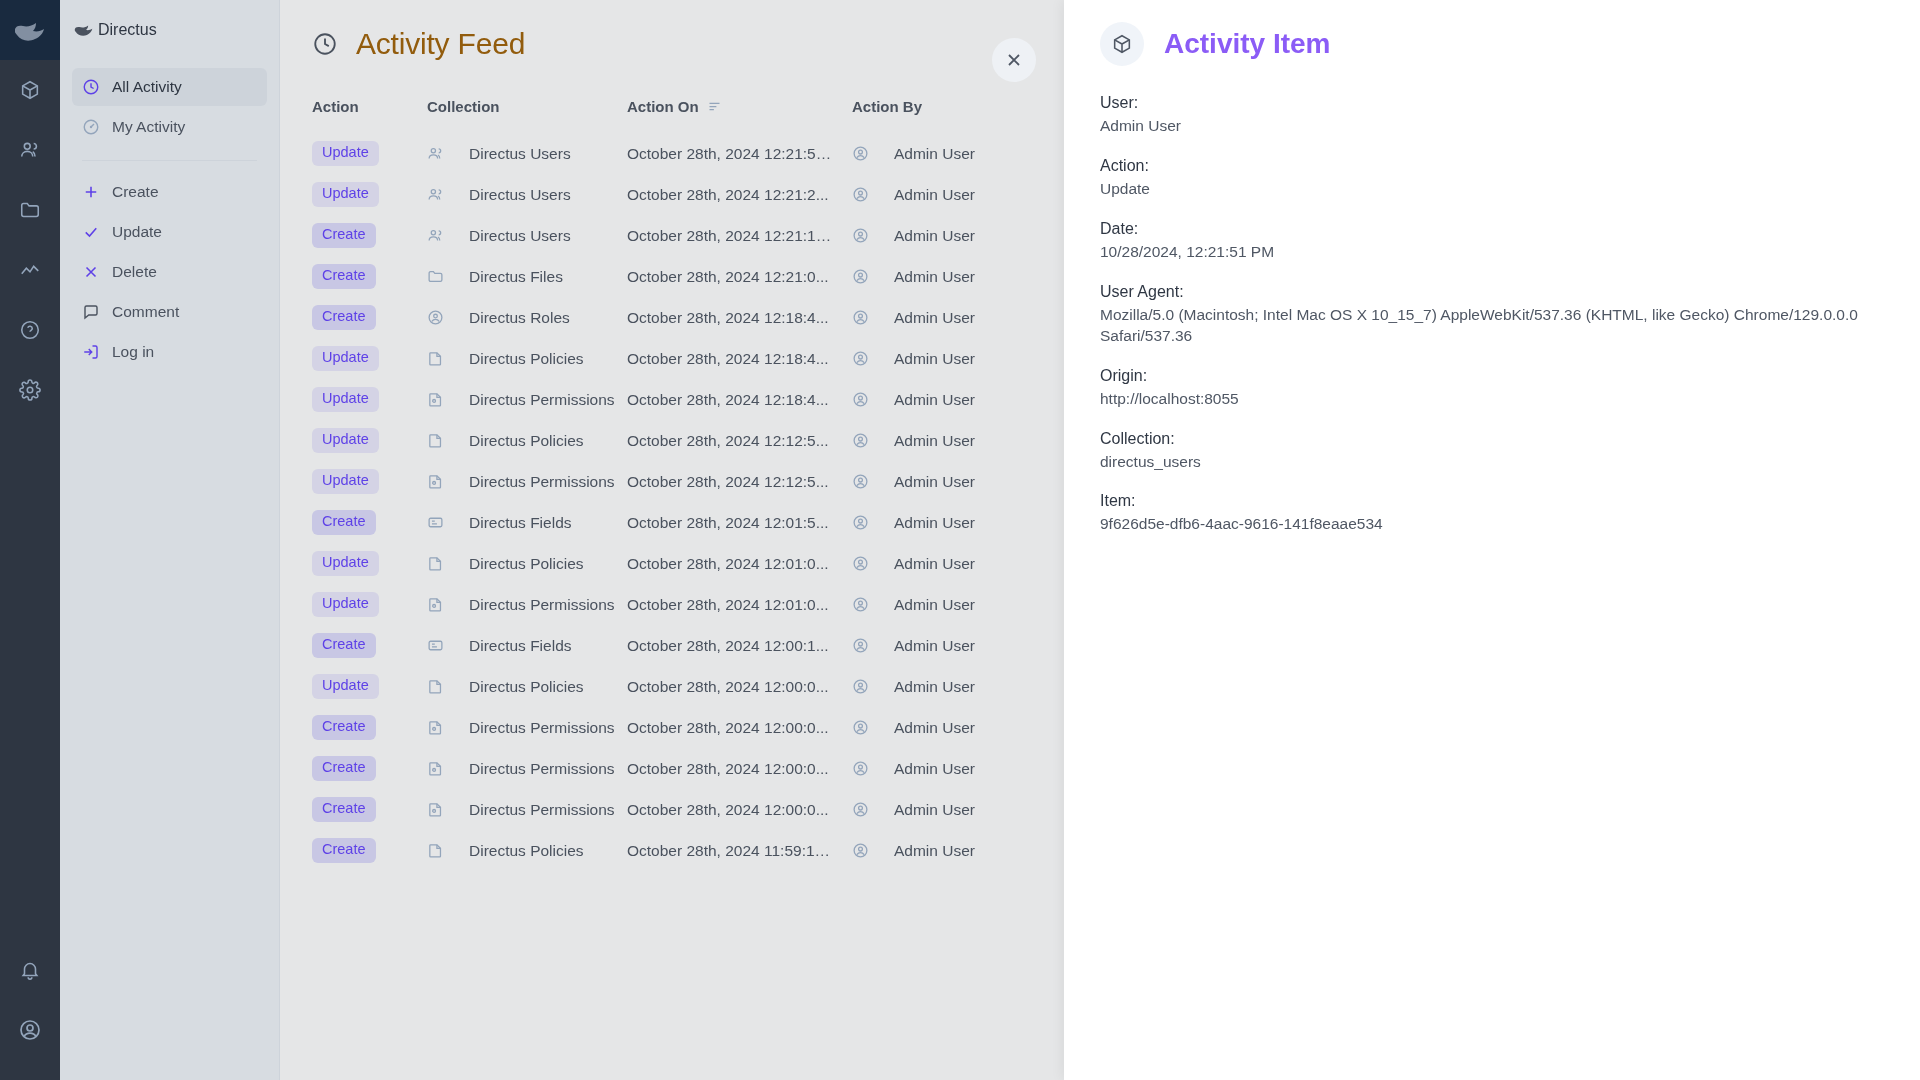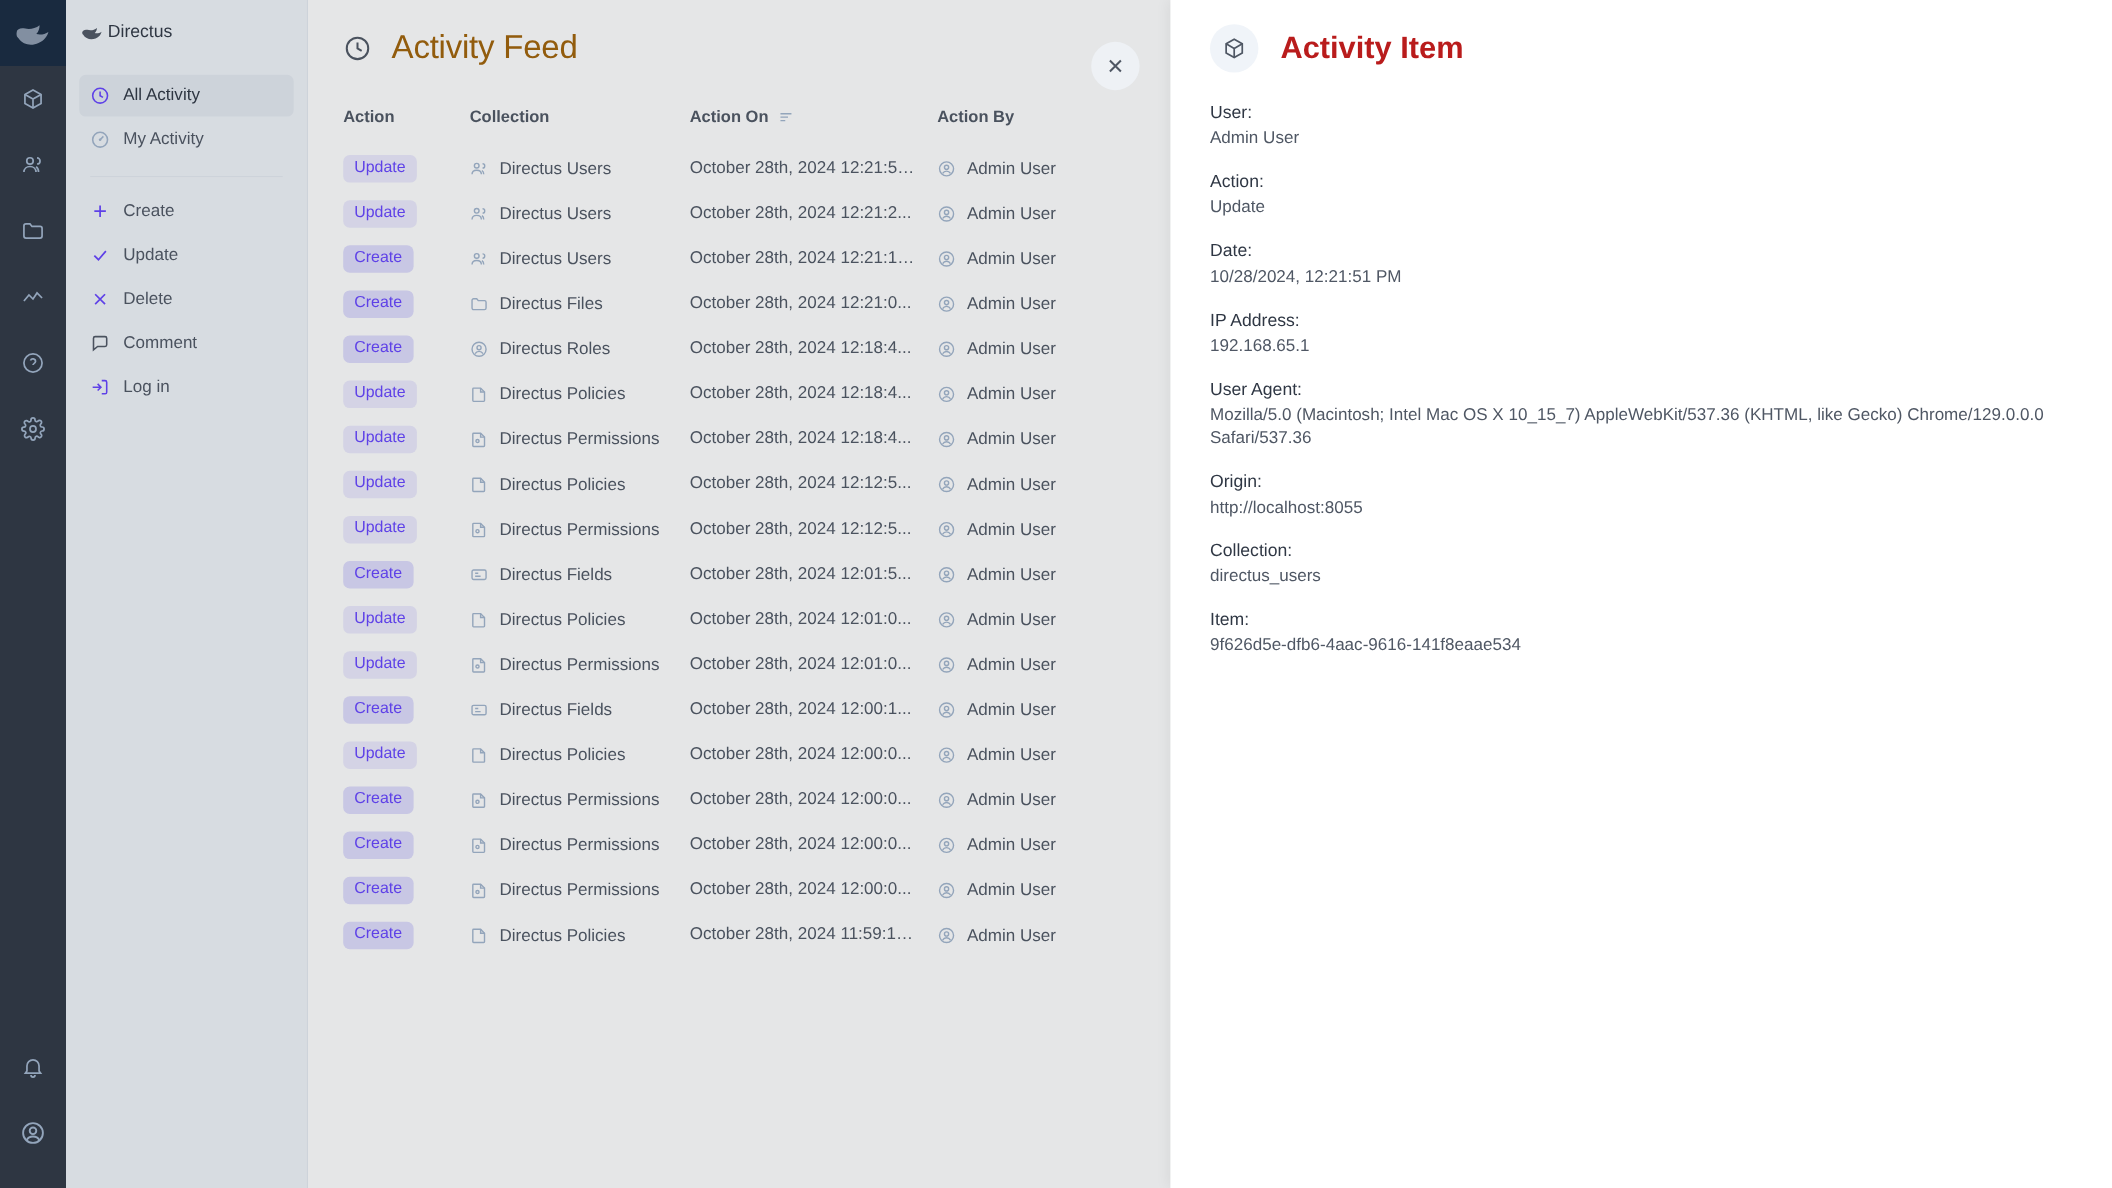--- a/index.html
+++ b/index.html
@@ -124,21 +124,21 @@
   .col-actionby { width: auto; }
   .chip {
     display: inline-block;
     padding: 3px 10px 4px 10px;
     border-radius: 6px;
     font-size: 14.5px;
     line-height: 1.2;
   }
   .chip.update { background: #eceafd; color: #6644ff; }
   .chip.create { background: #dedcfc; color: #6644ff; }
-  .cell-flex { display: flex; align-items: center; gap: 10px; }
+  .cell-flex { display: flex; align-items: center; gap: 25px; }
   .cell-flex .ic { color: #a2b5cd; display: flex; align-items: center; flex: 0 0 auto; }
   .truncate { overflow: hidden; text-overflow: ellipsis; max-width: 205px; display: inline-block; vertical-align: middle; }
 
   
   .scrim {
     position: absolute; left: 0; top: 0;
     width: 1920px; height: 1080px;
     background: rgba(38,50,56,0.12);
   }
   .drawer {
@@ -153,21 +153,21 @@
     padding: 0 36px;
     gap: 20px;
   }
   .drawer-icon-box {
     width: 44px; height: 44px; border-radius: 50%;
     background: #f0f4f9;
     display: flex; align-items: center; justify-content: center;
     color: #4f5764;
   }
   .drawer-title {
-    font-size: 28px; font-weight: bold; color: #b91c1c;
+    font-size: 28px; font-weight: bold; color: #8b5cf6;
   }
   .drawer-body { padding: 6px 36px 0 36px; }
   .field { margin-bottom: 20px; }
   .field-label {
     font-size: 16px; font-weight: normal; color: #2f3744;
     margin-bottom: 4px;
   }
   .field-value {
     font-size: 15.5px; color: #4f5764;
     line-height: 1.35;
@@ -874,24 +874,20 @@
         </div>
         <div class="field">
           <div class="field-label">Action:</div>
           <div class="field-value">Update</div>
         </div>
         <div class="field">
           <div class="field-label">Date:</div>
           <div class="field-value">10/28/2024, 12:21:51 PM</div>
         </div>
         <div class="field">
-          <div class="field-label">IP Address:</div>
-          <div class="field-value">192.168.65.1</div>
-        </div>
-        <div class="field">
           <div class="field-label">User Agent:</div>
           <div class="field-value">Mozilla/5.0 (Macintosh; Intel Mac OS X 10_15_7) AppleWebKit/537.36 (KHTML, like Gecko) Chrome/129.0.0.0 Safari/537.36</div>
         </div>
         <div class="field">
           <div class="field-label">Origin:</div>
           <div class="field-value">http://localhost:8055</div>
         </div>
         <div class="field">
           <div class="field-label">Collection:</div>
           <div class="field-value">directus_users</div>

